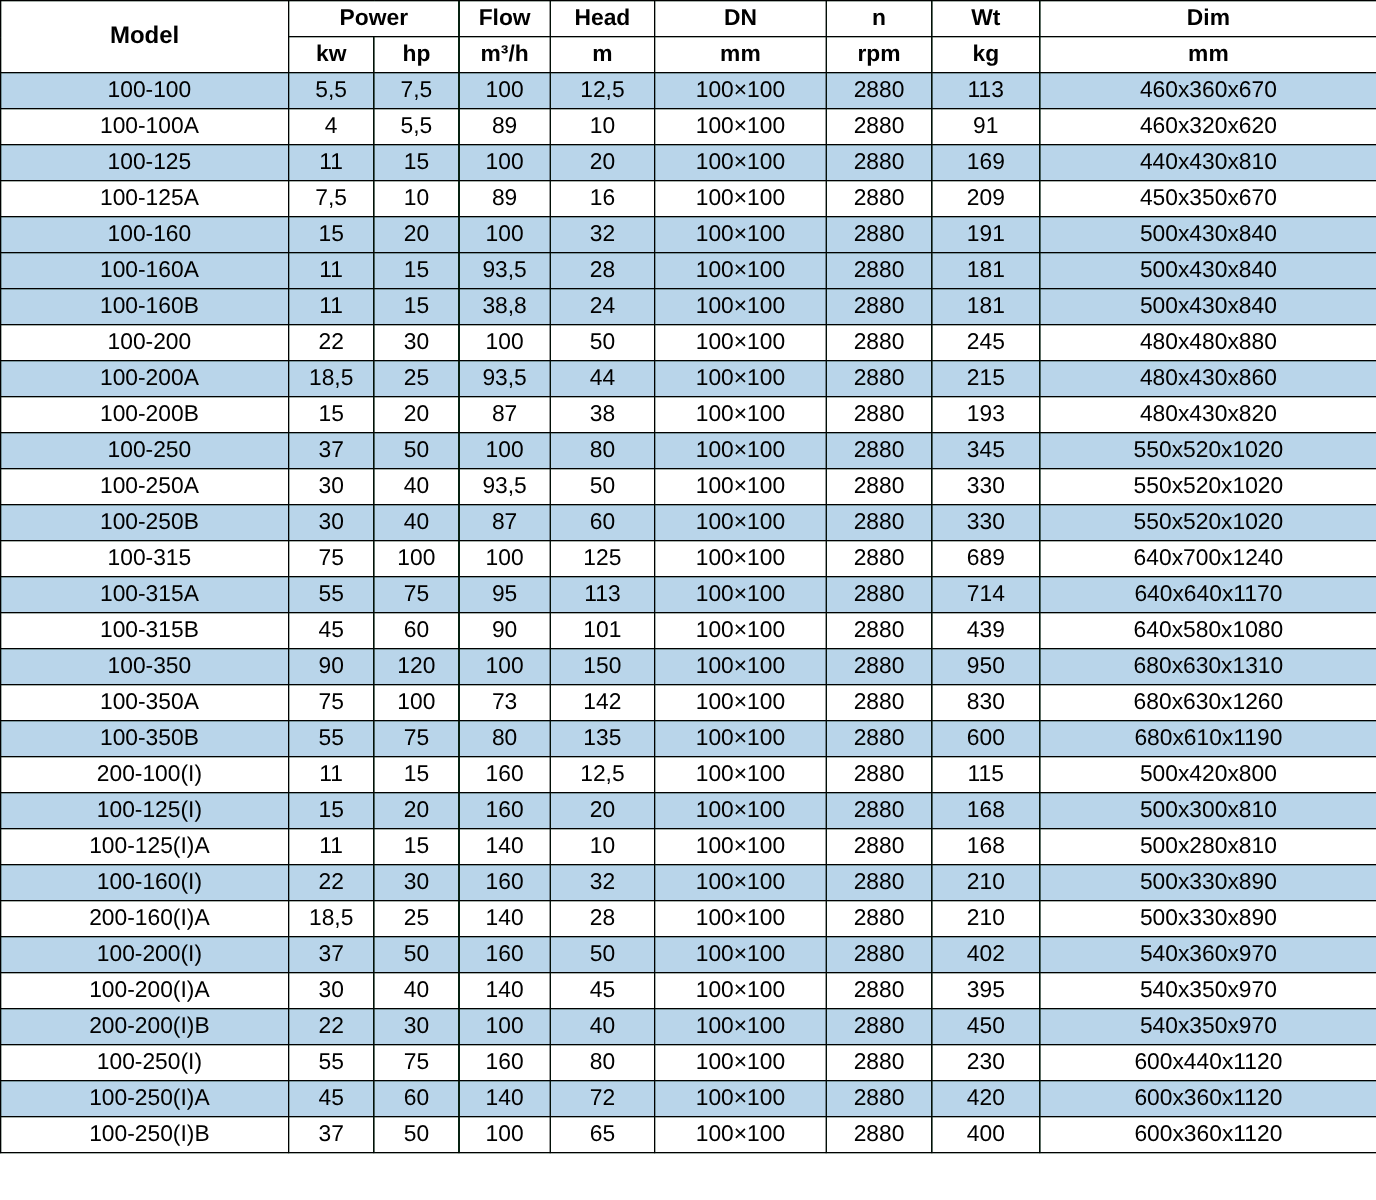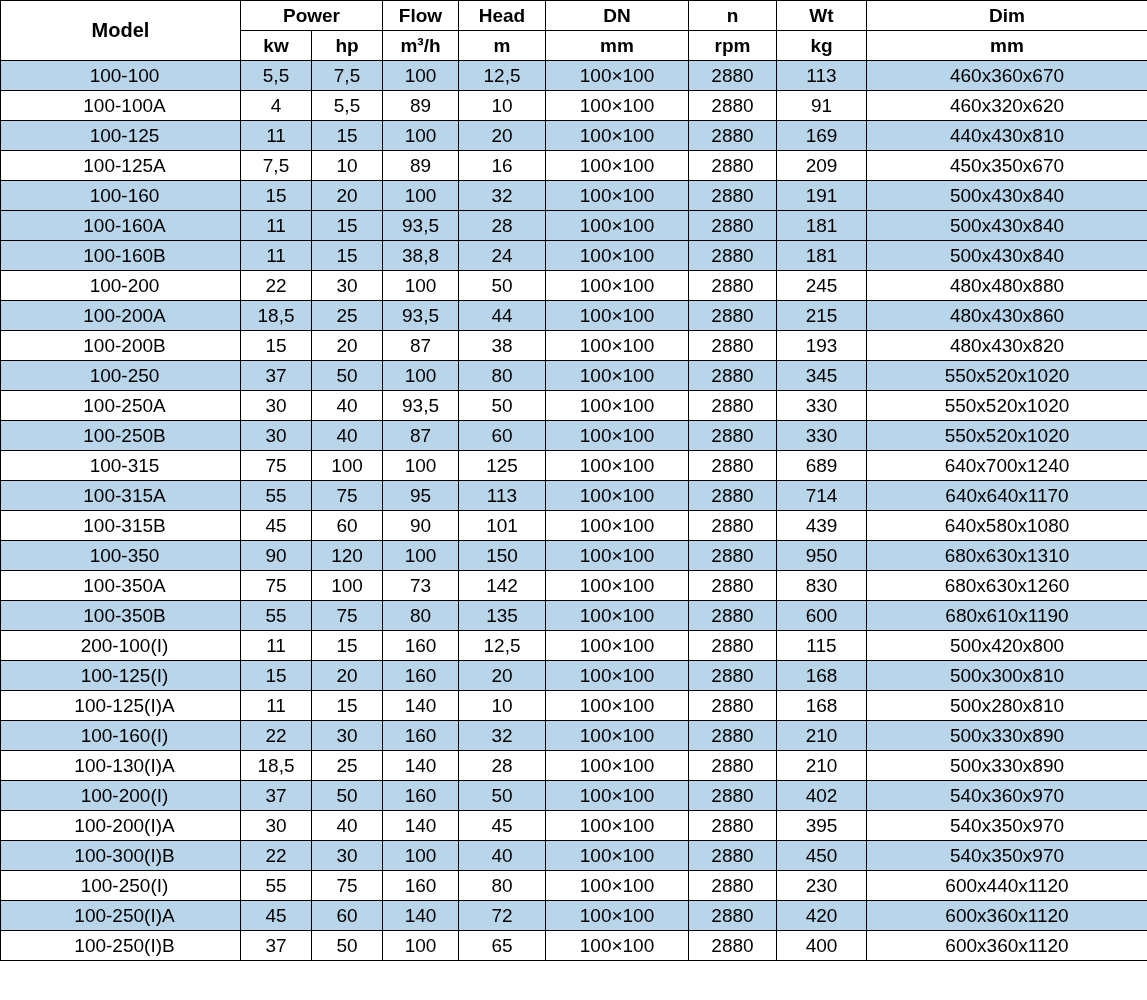--- a/index.html
+++ b/index.html
@@ -346,21 +346,21 @@
         <td>22</td>
         <td>30</td>
         <td>160</td>
         <td>32</td>
         <td>100×100</td>
         <td>2880</td>
         <td>210</td>
         <td>500x330x890</td>
       </tr>
       <tr class="plain">
-        <td class="model-cell">100-130(I)A</td>
+        <td class="model-cell">200-160(I)A</td>
         <td>18,5</td>
         <td>25</td>
         <td>140</td>
         <td>28</td>
         <td>100×100</td>
         <td>2880</td>
         <td>210</td>
         <td>500x330x890</td>
       </tr>
       <tr class="shaded">
@@ -379,21 +379,21 @@
         <td>30</td>
         <td>40</td>
         <td>140</td>
         <td>45</td>
         <td>100×100</td>
         <td>2880</td>
         <td>395</td>
         <td>540x350x970</td>
       </tr>
       <tr class="shaded">
-        <td class="model-cell">100-300(I)B</td>
+        <td class="model-cell">200-200(I)B</td>
         <td>22</td>
         <td>30</td>
         <td>100</td>
         <td>40</td>
         <td>100×100</td>
         <td>2880</td>
         <td>450</td>
         <td>540x350x970</td>
       </tr>
       <tr class="plain">

